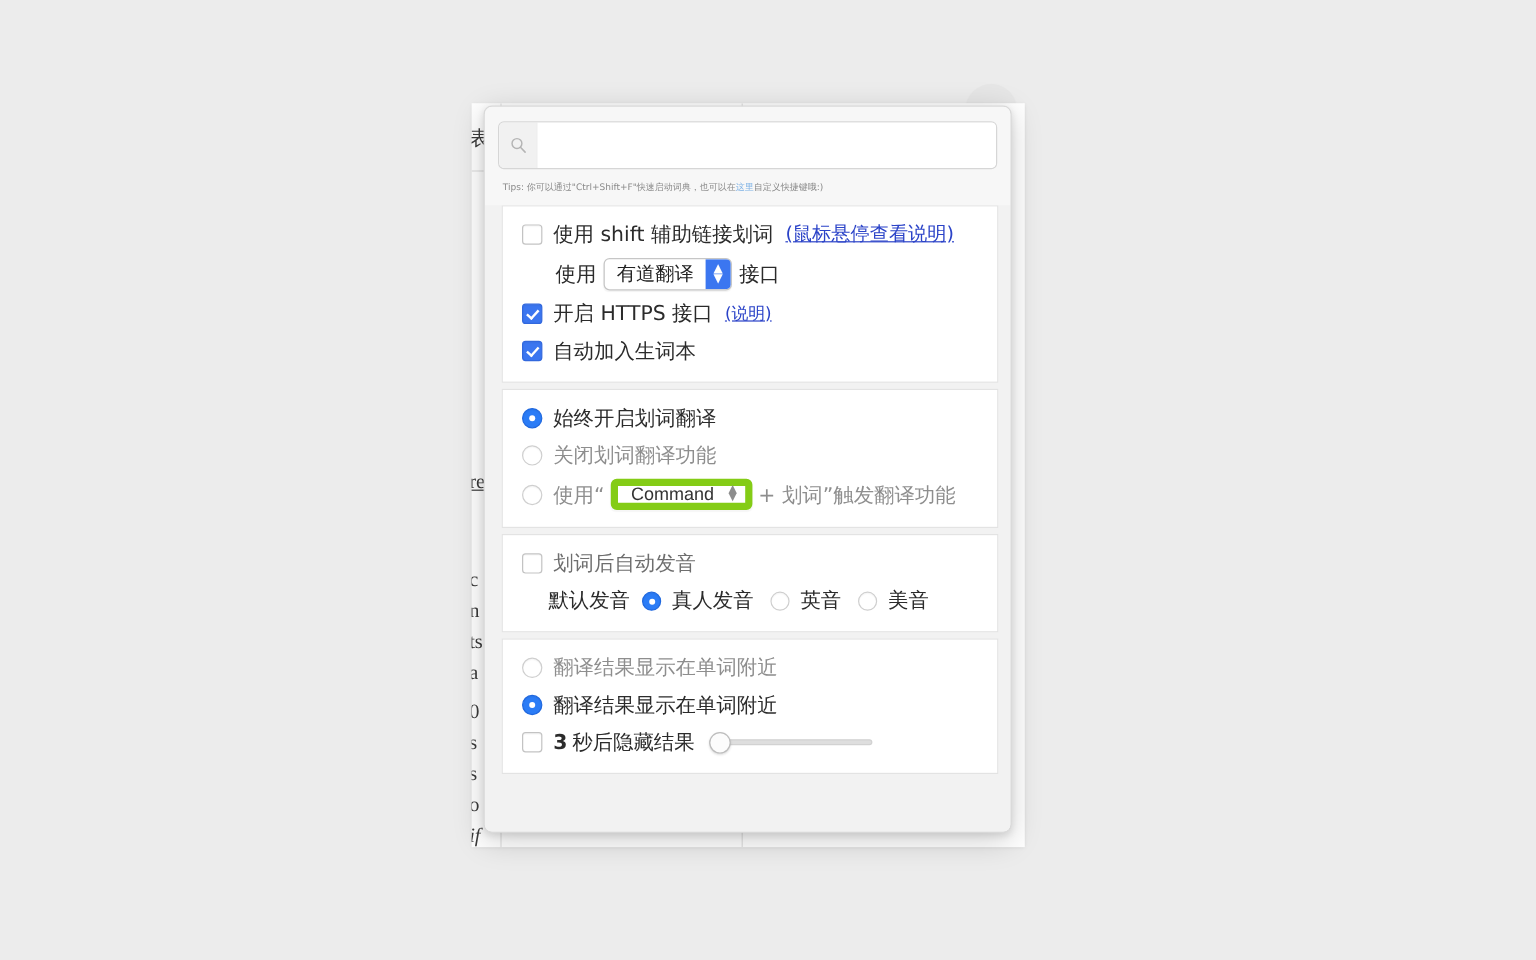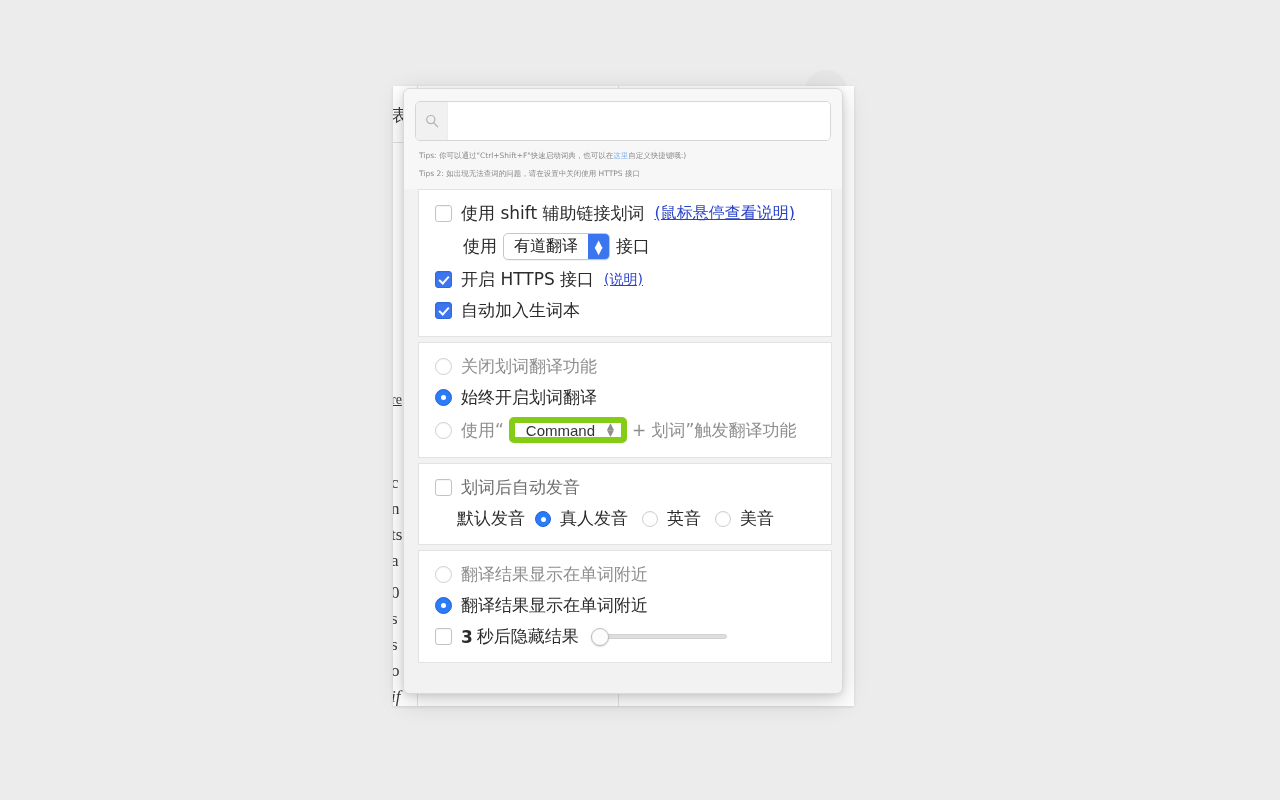--- a/index.html
+++ b/index.html
@@ -283,21 +283,21 @@
 
   <div class="bg-circle"></div>
 
   <div class="bg-page">
     <div class="bg-col-rule bg-rule-a"></div>
     <div class="bg-col-rule bg-rule-b"></div>
 
     <div class="bg-text bg-cjk" style="left:-2px; top:18px; font-size:17px;">表</div>
     <div class="bg-hr" style="left:0; top:56px; width:24px;"></div>
 
-    <div class="bg-text" style="left:-2px; top:306px; font-size:14px;text-decoration:underline;">re</div>
+    <div class="bg-text" style="left:-2px; top:306px; font-size:17px;text-decoration:underline;">re</div>
     <div class="bg-text" style="left:-2px; top:387px; font-size:17px;">c</div>
     <div class="bg-text" style="left:-2px; top:413px; font-size:17px;">n</div>
     <div class="bg-text" style="left:-2px; top:439px; font-size:17px;">ts</div>
     <div class="bg-text" style="left:-2px; top:465px; font-size:17px;">a</div>
     <div class="bg-hr" style="left:196px; top:463px; width:40px;"></div>
 
     <div class="bg-text" style="left:-2px; top:497px; font-size:17px;">0</div>
     <div class="bg-text" style="left:-2px; top:523px; font-size:17px;">s</div>
     <div class="bg-text" style="left:-2px; top:549px; font-size:17px;">s</div>
     <div class="bg-hr" style="left:196px; top:537px; width:40px;"></div>
@@ -315,21 +315,20 @@
             <line x1="8.9" y1="8.9" x2="12.6" y2="12.8" stroke="#b4b4b4" stroke-width="1.3" stroke-linecap="round"></line>
           </svg>
         </div>
         <input class="search-input" type="text" value="" style="">
       </div>
 
       <div class="tips">
         <div class="tip-line">
           <span>Tips: 你可以通过"Ctrl+Shift+F"快速启动词典，也可以在</span><a class="tip-link" href="#">这里</a><span>自定义快捷键哦:)</span>
         </div>
-        <div class="tip-line">Tips 2: 如出现无法查词的问题，请在设置中关闭使用 HTTPS 接口</div>
       </div>
     </div>
 
     <div class="popup-body">
 
       <div class="section">
         <div class="row">
           <span class="cb"></span>
           <span class="label-txt">使用 shift 辅助链接划词</span>
           <a class="a-link" style="margin-left:10px;" href="#">(鼠标悬停查看说明)</a>
@@ -354,26 +353,26 @@
         </div>
 
         <div class="row">
           <span class="cb checked"></span>
           <span class="label-txt">自动加入生词本</span>
         </div>
       </div>
 
       <div class="section">
         <div class="row">
+          <span class="rb checked"></span>
+          <span class="label-txt">始终开启划词翻译</span>
+        </div>
+        <div class="row">
           <span class="rb"></span>
           <span class="label-gray">关闭划词翻译功能</span>
-        </div>
-        <div class="row">
-          <span class="rb checked"></span>
-          <span class="label-txt">始终开启划词翻译</span>
         </div>
         <div class="row">
           <span class="rb"></span>
           <span class="label-gray">使用“</span>
           <span class="sel-plain">
             <span class="val">Command</span>
             <span class="chev">
               <span>▲</span>
                 <span>▼</span>
             </span>

